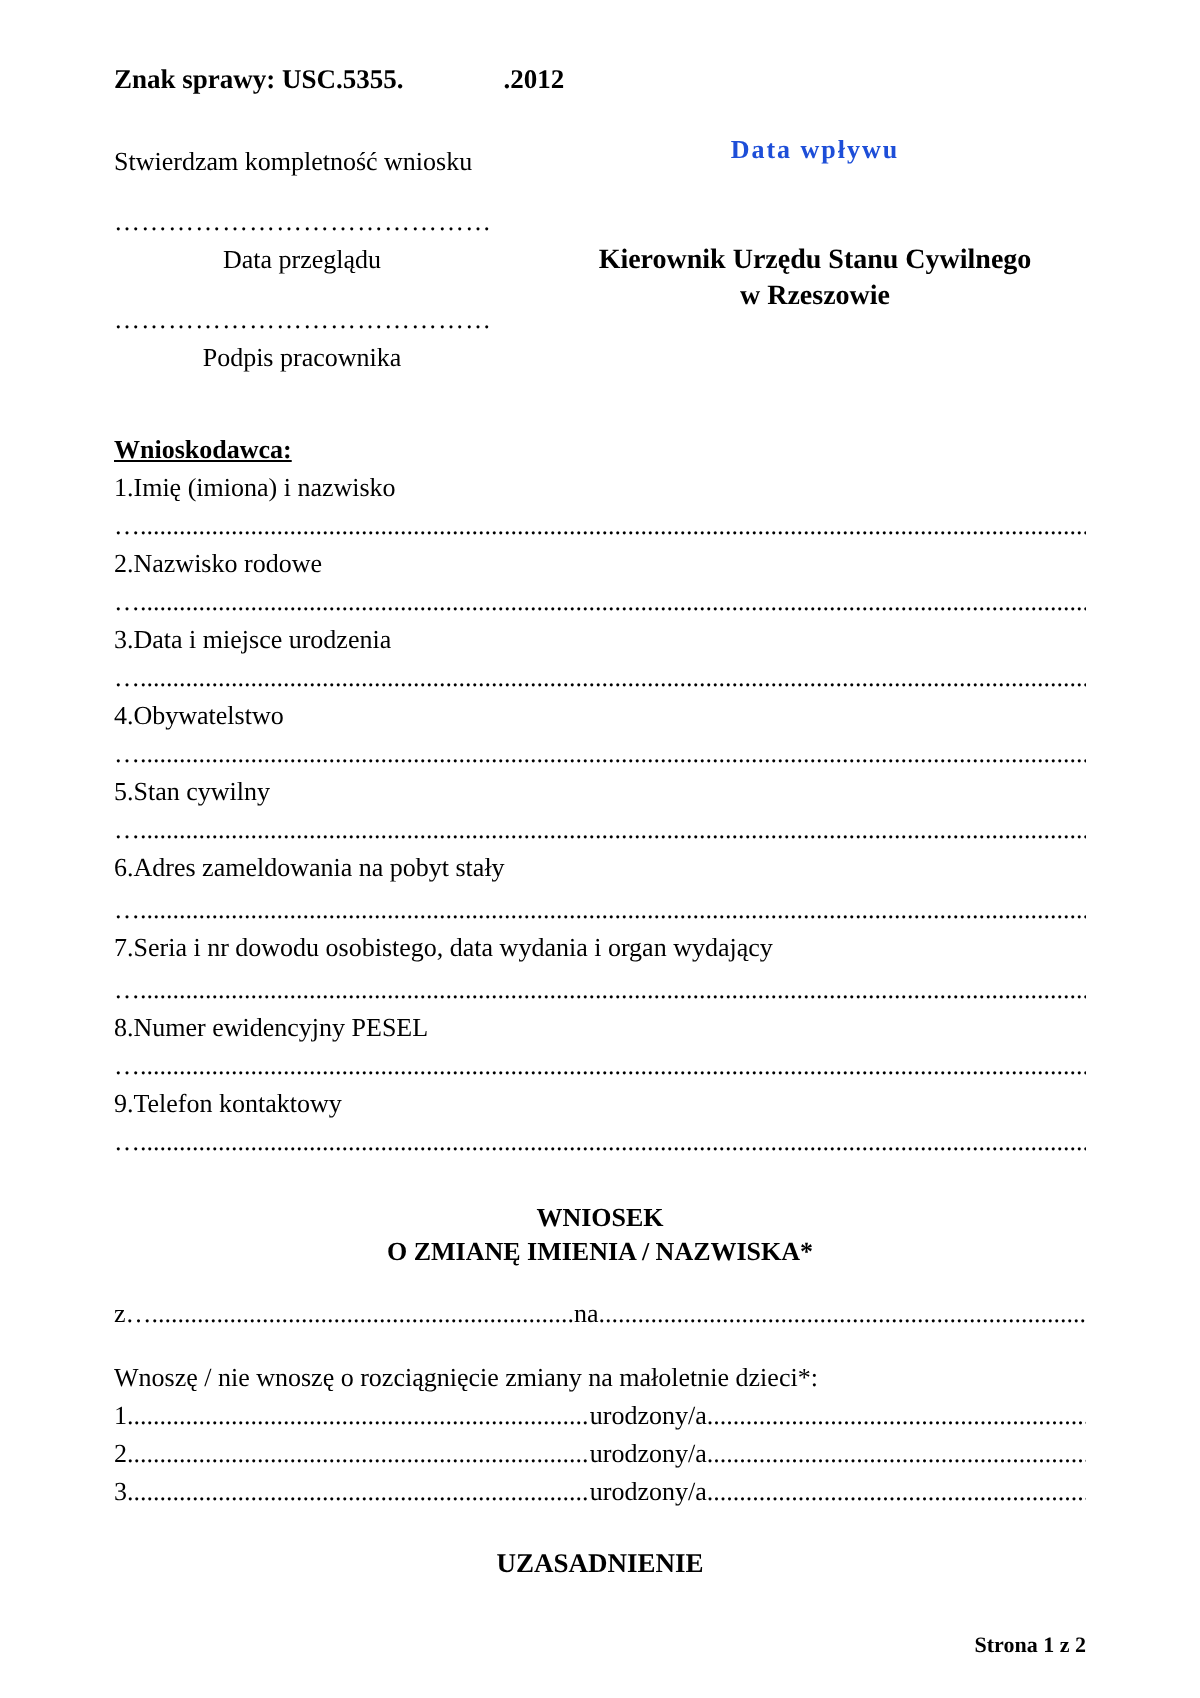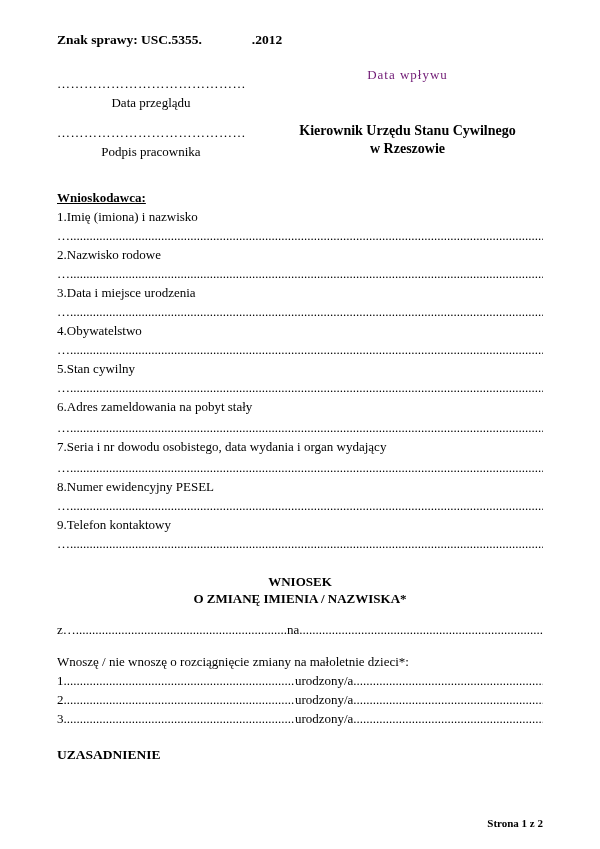--- a/index.html
+++ b/index.html
@@ -30,22 +30,22 @@
     display: block;
     width: 188px;
     overflow: hidden;
     white-space: nowrap;
     margin-top: 11px;
     letter-spacing: 0.5px;
   }
   .under-dots-label { display: block; width: 188px; text-align: center; }
 
   .stamp {
-    color: #701a75;
-    font-weight: normal;
+    color: #1d4ed8;
+    font-weight: bold;
     letter-spacing: 1px;
     margin-top: 2px;
   }
   .addressee {
     font-weight: bold;
     font-size: 14px;
     line-height: 18px;
     margin-top: 38px;
   }
 
@@ -82,20 +82,21 @@
   .fromto-line .d1 { flex: 0.92; overflow: hidden; }
   .fromto-line .d2 { flex: 1; overflow: hidden; }
   .fromto-label { flex: none; }
 
   .children-heading { margin-top: 13px; }
   .child-row { display: flex; white-space: nowrap; }
   .child-row .d1 { flex: 1.22; overflow: hidden; }
   .child-row .d2 { flex: 1; overflow: hidden; }
 
   .justification {
+    text-align: center;
     font-weight: bold;
     font-size: 13.5px;
     margin-top: 17px;
   }
 
   .page-number {
     position: absolute;
     right: 57px;
     bottom: 16px;
     font-weight: bold;
@@ -106,20 +107,21 @@
 <body>
 
 <div class="page">
 
   <div class="case-row">
     <span>Znak sprawy: USC.5355.</span><span class="case-year">.2012</span>
   </div>
 
   <div class="head-cols">
     <div class="head-left">
+      <div class="completeness">Stwierdzam kompletność wniosku</div>
       <span class="dots-short">……………………………………………………..</span>
       <span class="under-dots-label">Data przeglądu</span>
       <span class="dots-short">……………………………………………………..</span>
       <span class="under-dots-label">Podpis pracownika</span>
     </div>
     <div class="head-right">
       <div class="stamp">Data wpływu</div>
       <div class="addressee">
         <div>Kierownik Urzędu Stanu Cywilnego</div>
         <div>w Rzeszowie</div>

